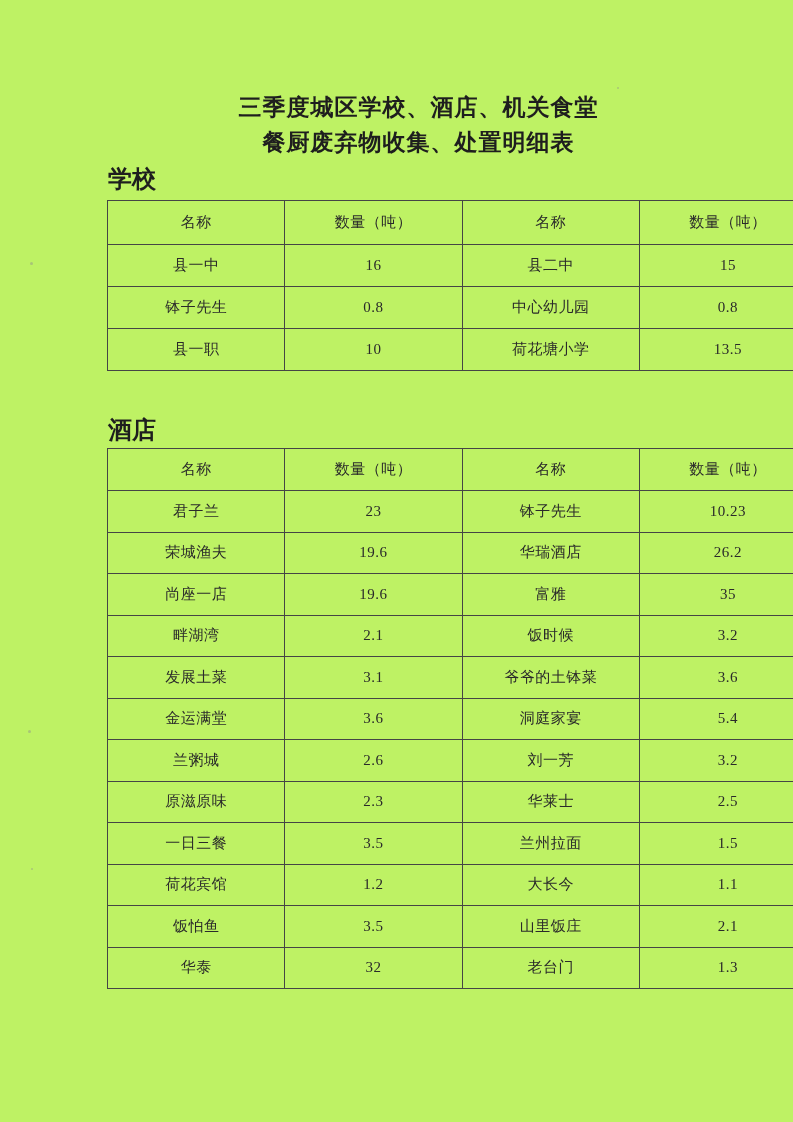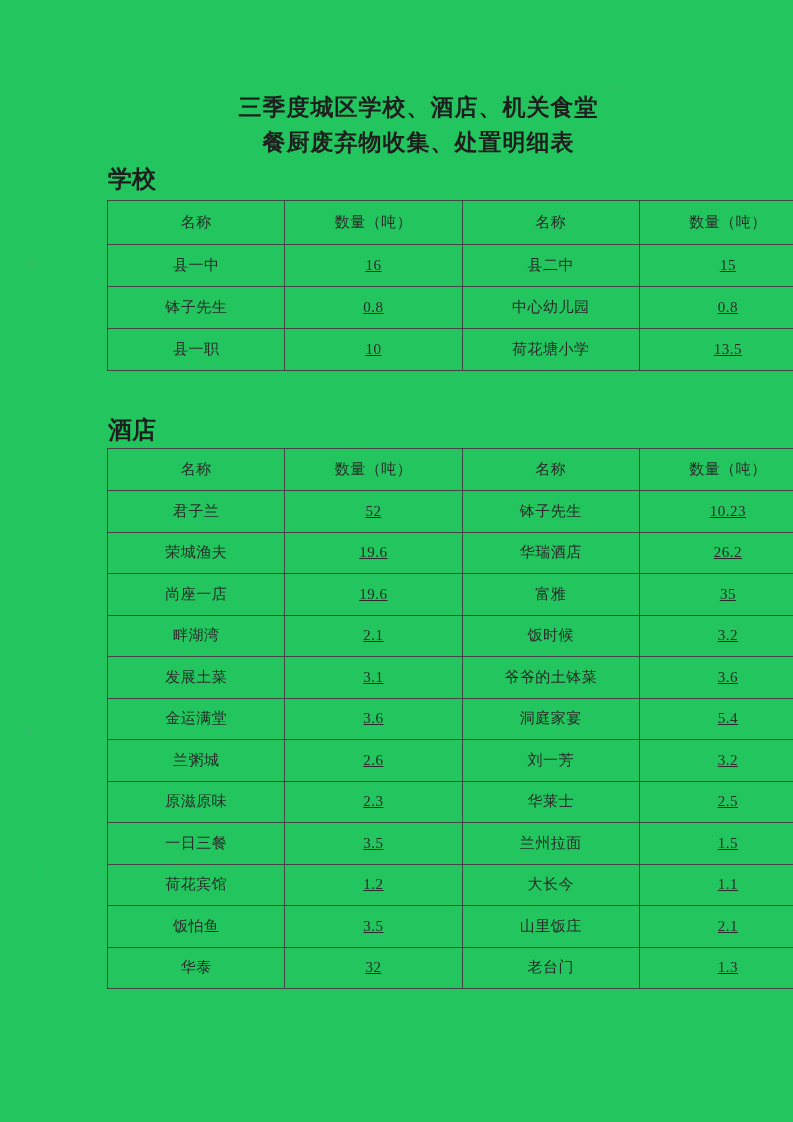--- a/index.html
+++ b/index.html
@@ -5,21 +5,21 @@
   html, body {
     margin: 0;
     padding: 0;
     background: #e8e8e8;
   }
   .page {
     position: relative;
     width: 793px;
     height: 1122px;
     margin: 0 auto;
-    background: #22c55e;
+    background: #bef264;
     color: #262626;
     font-family: "Liberation Serif", "DejaVu Serif", serif;
     overflow: hidden;
   }
   .title-block {
     position: absolute;
     top: 90px;
     left: 107px;
     width: 623px;
     text-align: center;
@@ -55,21 +55,21 @@
     font-weight: normal;
     font-size: 15px;
     color: #2a2a2a;
     padding: 0;
     letter-spacing: 0.5px;
   }
   #schools-table tr { height: 42px; }
   #schools-table thead tr { height: 44px; }
   #hotels-table tr { height: 41.5px; }
   #hotels-table thead tr { height: 42px; }
-  td.quantity-cell { font-size: 14.5px; letter-spacing: 0.5px; text-decoration: underline; }
+  td.quantity-cell { font-size: 14.5px; letter-spacing: 0.5px; }
   
   .speck {
     position: absolute;
     background: #8f8f8f;
     border-radius: 50%;
     opacity: 0.45;
   }
   .speck.s1 { left: 30px;  top: 262px; width: 3px; height: 3px; }
   .speck.s2 { left: 28px;  top: 730px; width: 3px; height: 3px; }
   .speck.s3 { left: 31px;  top: 868px; width: 2px; height: 2px; }
@@ -125,21 +125,21 @@
         <tr>
           <th>名称</th>
           <th>数量（吨）</th>
           <th>名称</th>
           <th>数量（吨）</th>
         </tr>
       </thead>
       <tbody>
         <tr>
           <td class="name-cell">君子兰</td>
-          <td class="quantity-cell">52</td>
+          <td class="quantity-cell">23</td>
           <td class="name-cell">钵子先生</td>
           <td class="quantity-cell">10.23</td>
         </tr>
         <tr>
           <td class="name-cell">荣城渔夫</td>
           <td class="quantity-cell">19.6</td>
           <td class="name-cell">华瑞酒店</td>
           <td class="quantity-cell">26.2</td>
         </tr>
         <tr>

